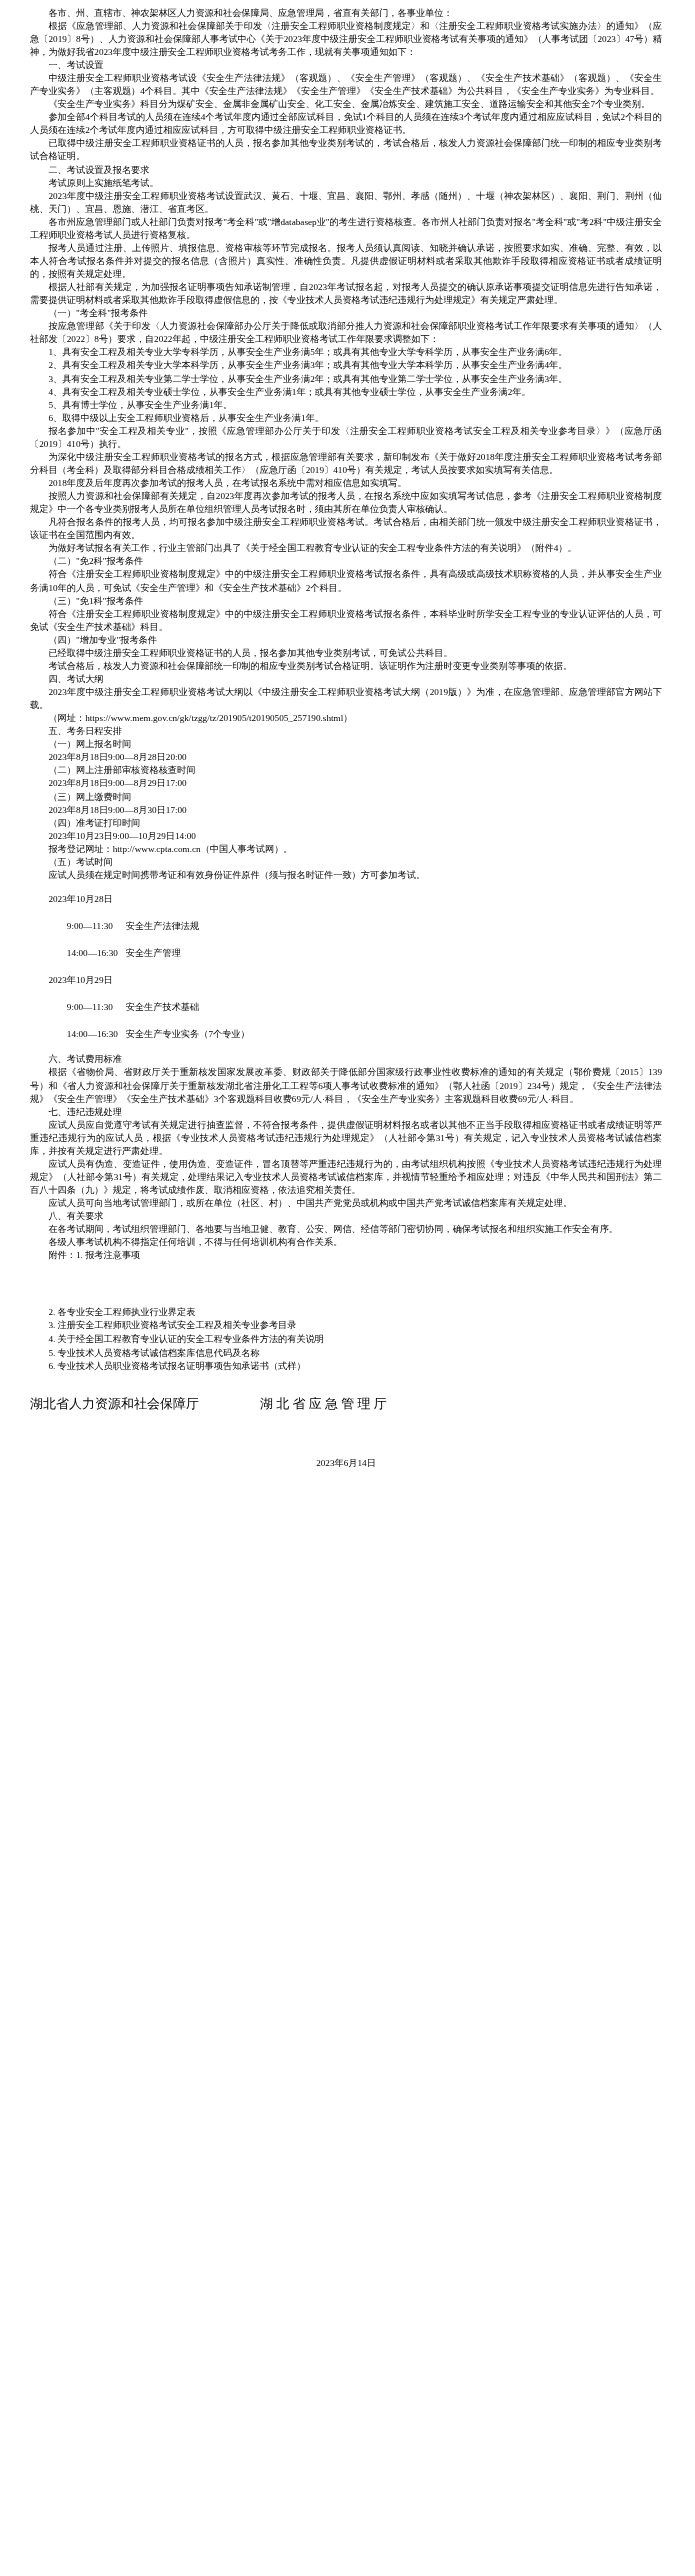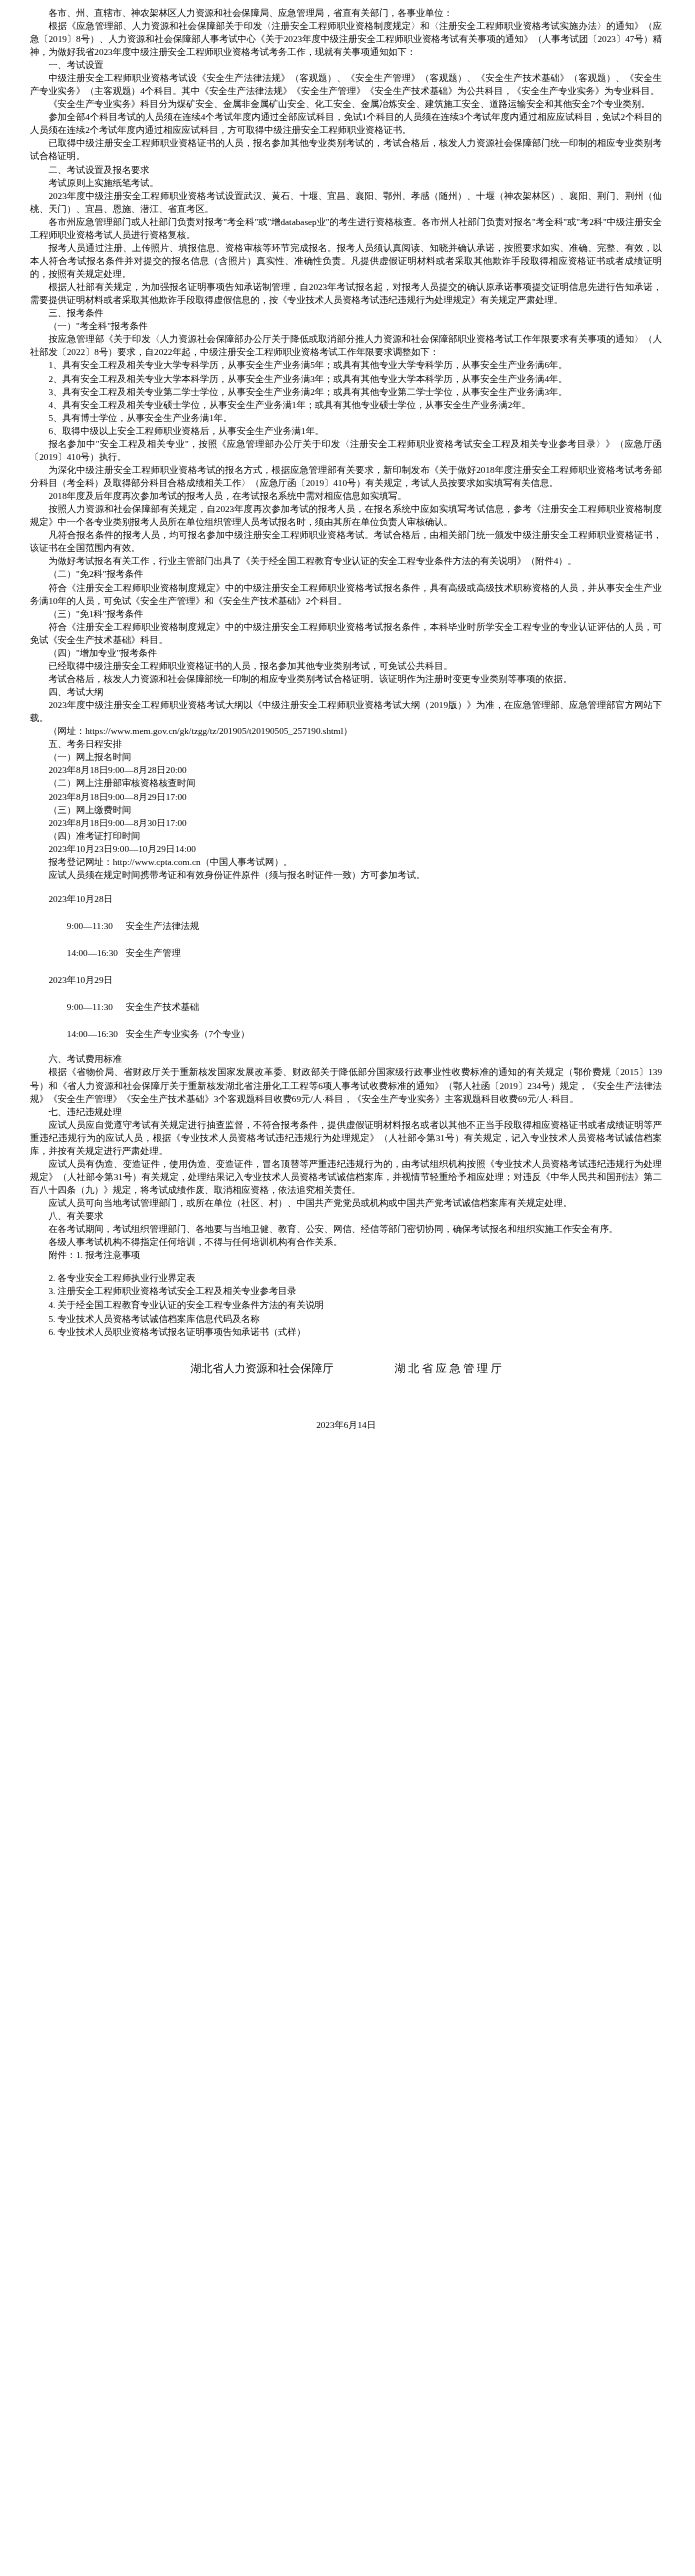--- a/index.html
+++ b/index.html
@@ -36,23 +36,22 @@
     line-height: 1.9;
     text-indent: 2em;
   }
   .schedule-time {
     display: inline-block;
     min-width: 75px;
   }
   .blank { height: 9.5px; }
   .sigrow {
     display: flex;
-    justify-content: center;
     gap: 61px;
-    font-size: 11px;
+    font-size: 13px;
     line-height: 1.7;
   }
   .datestr {
     text-align: center;
     font-size: 9.2px;
     line-height: 1.7;
     margin-top: 31px;
   }
   .attach-item {
     font-size: 9.2px;
@@ -72,21 +71,20 @@
   <p class="ind2">中级注册安全工程师职业资格考试设《安全生产法律法规》（客观题）、《安全生产管理》（客观题）、《安全生产技术基础》（客观题）、《安全生产专业实务》（主客观题）4个科目。其中《安全生产法律法规》《安全生产管理》《安全生产技术基础》为公共科目，《安全生产专业实务》为专业科目。</p>
   <p class="ind2">《安全生产专业实务》科目分为煤矿安全、金属非金属矿山安全、化工安全、金属冶炼安全、建筑施工安全、道路运输安全和其他安全7个专业类别。</p>
   <p class="ind2">参加全部4个科目考试的人员须在连续4个考试年度内通过全部应试科目，免试1个科目的人员须在连续3个考试年度内通过相应应试科目，免试2个科目的人员须在连续2个考试年度内通过相应应试科目，方可取得中级注册安全工程师职业资格证书。</p>
   <p class="ind2">已取得中级注册安全工程师职业资格证书的人员，报名参加其他专业类别考试的，考试合格后，核发人力资源社会保障部门统一印制的相应专业类别考试合格证明。</p>
   <p class="heading">二、考试设置及报名要求</p>
   <p class="ind2">考试原则上实施纸笔考试。</p>
   <p class="ind2">2023年度中级注册安全工程师职业资格考试设置武汉、黄石、十堰、宜昌、襄阳、鄂州、孝感（随州）、十堰（神农架林区）、襄阳、荆门、荆州（仙桃、天门）、宜昌、恩施、潜江、省直考区。</p>
   <p class="ind2">各市州应急管理部门或人社部门负责对报考"考全科"或"增databasep业"的考生进行资格核查。各市州人社部门负责对报名"考全科"或"考2科"中级注册安全工程师职业资格考试人员进行资格复核。</p>
   <p class="ind2">报考人员通过注册、上传照片、填报信息、资格审核等环节完成报名。报考人员须认真阅读、知晓并确认承诺，按照要求如实、准确、完整、有效，以本人符合考试报名条件并对提交的报名信息（含照片）真实性、准确性负责。凡提供虚假证明材料或者采取其他欺诈手段取得相应资格证书或者成绩证明的，按照有关规定处理。</p>
   <p class="ind2">根据人社部有关规定，为加强报名证明事项告知承诺制管理，自2023年考试报名起，对报考人员提交的确认原承诺事项提交证明信息先进行告知承诺，需要提供证明材料或者采取其他欺诈手段取得虚假信息的，按《专业技术人员资格考试违纪违规行为处理规定》有关规定严肃处理。</p>
-  <p class="heading">三、报考条件</p>
   <p class="heading">（一）"考全科"报考条件</p>
   <p class="ind2">按应急管理部《关于印发〈人力资源社会保障部办公厅关于降低或取消部分推人力资源和社会保障部职业资格考试工作年限要求有关事项的通知〉（人社部发〔2022〕8号）要求，自2022年起，中级注册安全工程师职业资格考试工作年限要求调整如下：</p>
   <p class="ind2">1、具有安全工程及相关专业大学专科学历，从事安全生产业务满5年；或具有其他专业大学专科学历，从事安全生产业务满6年。</p>
   <p class="ind2">2、具有安全工程及相关专业大学本科学历，从事安全生产业务满3年；或具有其他专业大学本科学历，从事安全生产业务满4年。</p>
   <p class="ind2">3、具有安全工程及相关专业第二学士学位，从事安全生产业务满2年；或具有其他专业第二学士学位，从事安全生产业务满3年。</p>
   <p class="ind2">4、具有安全工程及相关专业硕士学位，从事安全生产业务满1年；或具有其他专业硕士学位，从事安全生产业务满2年。</p>
   <p class="ind2">5、具有博士学位，从事安全生产业务满1年。</p>
   <p class="ind2">6、取得中级以上安全工程师职业资格后，从事安全生产业务满1年。</p>
   <p class="ind2">报名参加中"安全工程及相关专业"，按照《应急管理部办公厅关于印发〈注册安全工程师职业资格考试安全工程及相关专业参考目录〉》（应急厅函〔2019〕410号）执行。</p>
   <p class="ind2">为深化中级注册安全工程师职业资格考试的报名方式，根据应急管理部有关要求，新印制发布《关于做好2018年度注册安全工程师职业资格考试考务部分科目（考全科）及取得部分科目合格成绩相关工作〉（应急厅函〔2019〕410号）有关规定，考试人员按要求如实填写有关信息。</p>
@@ -107,20 +105,21 @@
   <p class="ind2 nowrapbreak">五、考务日程安排</p>
   <p class="heading">（一）网上报名时间</p>
   <p class="heading">2023年8月18日9:00—8月28日20:00</p>
   <p class="ind2">（二）网上注册部审核资格核查时间</p>
   <p class="heading">2023年8月18日9:00—8月29日17:00</p>
   <p class="ind2">（三）网上缴费时间</p>
   <p class="heading">2023年8月18日9:00—8月30日17:00</p>
   <p class="ind2">（四）准考证打印时间</p>
   <p class="heading">2023年10月23日9:00—10月29日14:00</p>
   <p class="ind2">报考登记网址：http://www.cpta.com.cn（中国人事考试网）。</p>
+  <p class="ind2">（五）考试时间</p>
   <p class="heading">应试人员须在规定时间携带考证和有效身份证件原件（须与报名时证件一致）方可参加考试。</p>
 
   <div class="blank"></div>
   <p class="schedule-line">2023年10月28日</p>
   <div class="blank"></div>
   <p class="schedule-line">
     <span class="schedule-time">9:00—11:30</span>
     <span>安全生产法律法规</span>
   </p>
   <div class="blank"></div>
@@ -147,21 +146,21 @@
   <p class="ind2">七、违纪违规处理</p>
   <p class="heading">应试人员应自觉遵守考试有关规定进行抽查监督，不符合报考条件，提供虚假证明材料报名或者以其他不正当手段取得相应资格证书或者成绩证明等严重违纪违规行为的应试人员，根据《专业技术人员资格考试违纪违规行为处理规定》（人社部令第31号）有关规定，记入专业技术人员资格考试诚信档案库，并按有关规定进行严肃处理。</p>
   <p class="ind2">应试人员有伪造、变造证件，使用伪造、变造证件，冒名顶替等严重违纪违规行为的，由考试组织机构按照《专业技术人员资格考试违纪违规行为处理规定》（人社部令第31号）有关规定，处理结果记入专业技术人员资格考试诚信档案库，并视情节轻重给予相应处理；对违反《中华人民共和国刑法》第二百八十四条（九）》规定，将考试成绩作废、取消相应资格，依法追究相关责任。</p>
   <p class="ind2">应试人员可向当地考试管理部门，或所在单位（社区、村）、中国共产党党员或机构或中国共产党考试诚信档案库有关规定处理。</p>
   <p class="ind2">八、有关要求</p>
   <p class="heading">在各考试期间，考试组织管理部门、各地要与当地卫健、教育、公安、网信、经信等部门密切协同，确保考试报名和组织实施工作安全有序。</p>
   <p class="ind2">各级人事考试机构不得指定任何培训，不得与任何培训机构有合作关系。</p>
   <p class="ind2">附件：1. 报考注意事项</p>
 
   <div class="blank"></div>
-  <p class="ind0" style="text-indent:2em;">2. 各专业安全工程师执业行业界定表</p>
+  <p class="ind0" style="text-indent:2em;margin-top:34px;">2. 各专业安全工程师执业行业界定表</p>
   <p class="attach-item">3. 注册安全工程师职业资格考试安全工程及相关专业参考目录</p>
   <p class="attach-item">4. 关于经全国工程教育专业认证的安全工程专业条件方法的有关说明</p>
   <p class="attach-item">5. 专业技术人员资格考试诚信档案库信息代码及名称</p>
   <p class="attach-item">6. 专业技术人员职业资格考试报名证明事项告知承诺书（式样）</p>
   <p class="attach-item"></p>
 
   <div class="blank"></div>
   <div class="blank"></div>
 
   <div class="sigrow">

